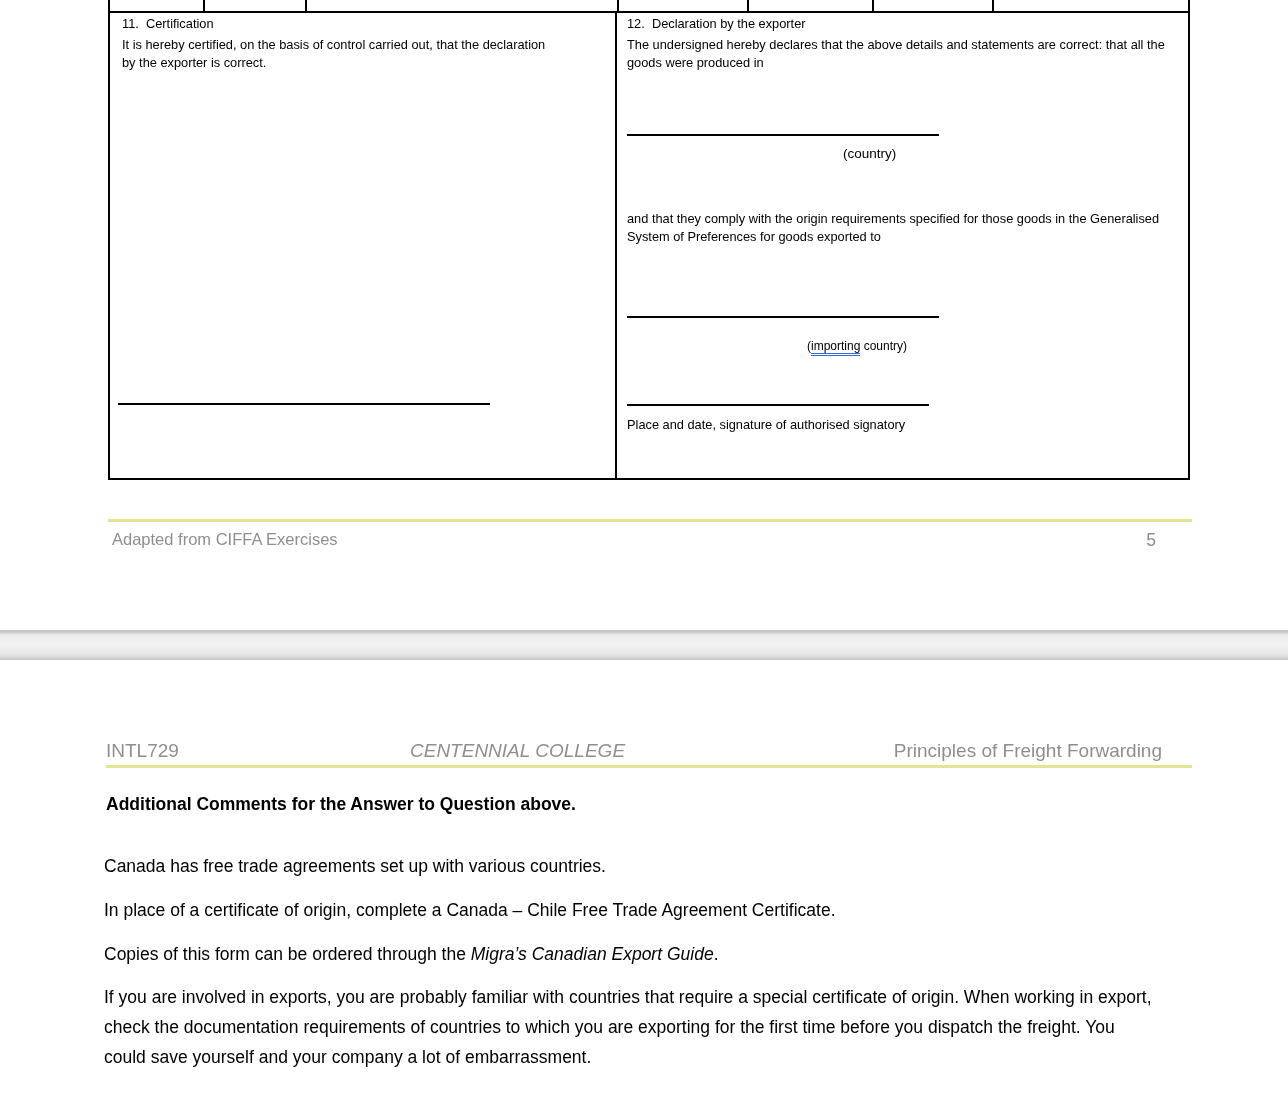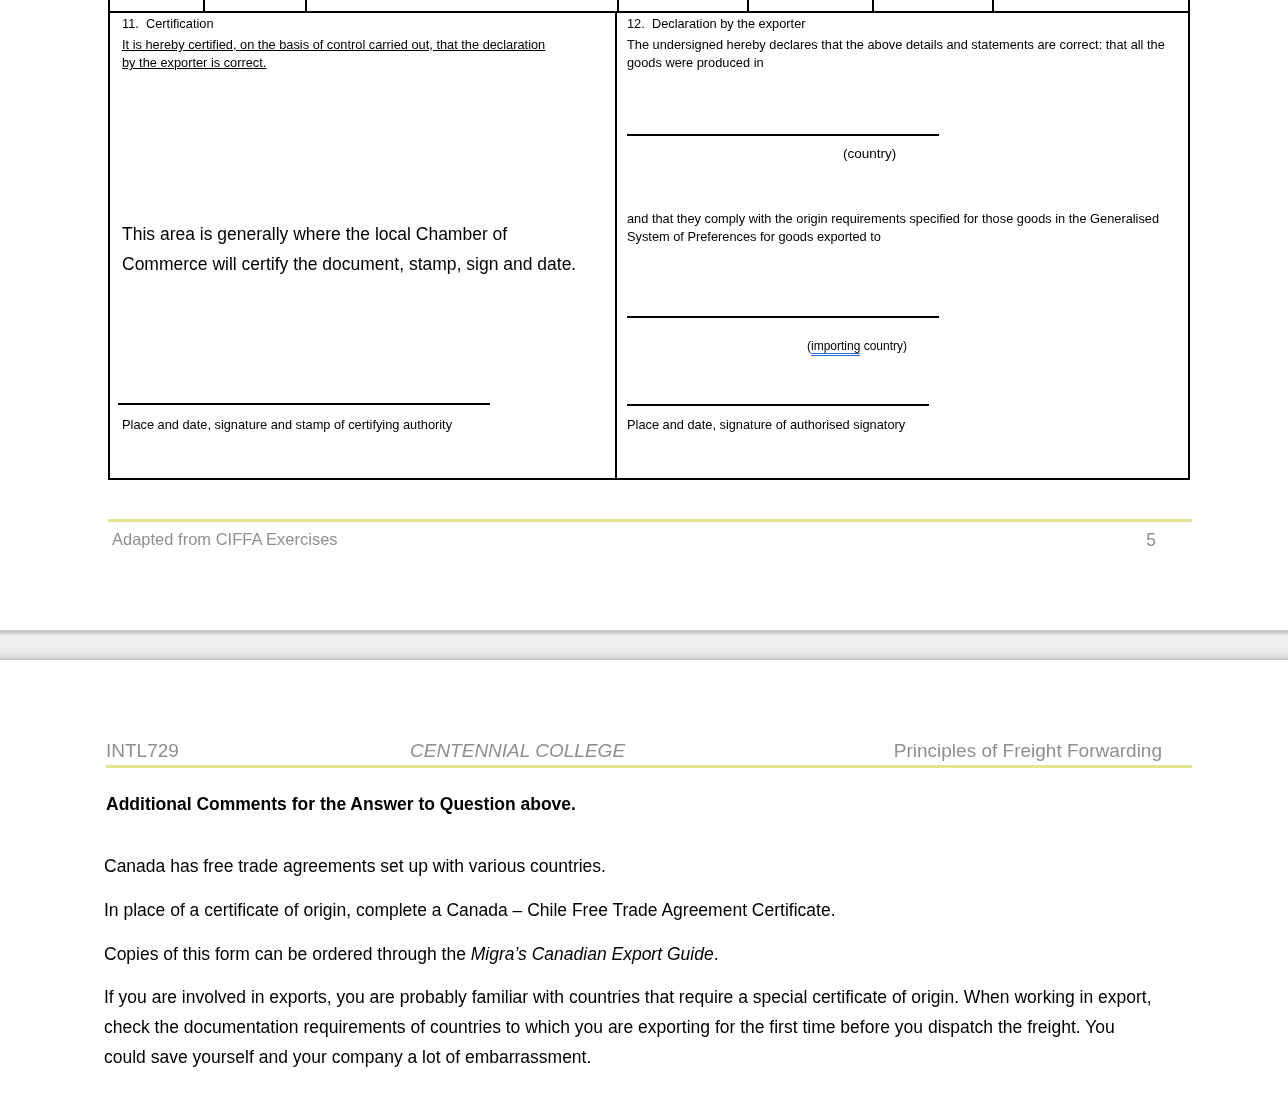--- a/index.html
+++ b/index.html
@@ -17,21 +17,21 @@
     position:absolute;left:108px;top:0;width:1078px;
     border-left:2px solid #000;border-right:2px solid #000;border-bottom:2px solid #000;
   }
   .form-strip{position:relative;height:11px;border-bottom:2px solid #000;}
   .tick{position:absolute;top:0;bottom:0;width:2px;background:#000;}
   .form-body{display:flex;height:465px;}
   .cell{position:relative;font-size:12.8px;line-height:18px;}
   .cell-11{width:505px;border-right:2px solid #000;}
   .cell-12{flex:1;}
   .box-title{position:absolute;top:2px;left:12px;white-space:pre-wrap;}
-  .cell-11 .box-body{position:absolute;top:23px;left:12px;width:440px;text-decoration:underline;}
+  .cell-11 .box-body{position:absolute;top:23px;left:12px;width:440px;}
   .cell-12 .box-title{left:10px;}
   .cell-12 .box-body{position:absolute;top:23px;left:10px;width:545px;}
   .note{
     position:absolute;top:206px;left:12px;width:455px;
     font-size:17.5px;line-height:30px;
   }
   .sig-line{position:absolute;border-bottom:2px solid #000;height:0;}
   .sig-line-11{top:390px;left:8px;width:372px;}
   .uline-1{top:121px;left:10px;width:312px;}
   .uline-2{top:303px;left:10px;width:312px;}
@@ -85,23 +85,21 @@
       <div class="tick" style="left:637px"></div>
       <div class="tick" style="left:762px"></div>
       <div class="tick" style="left:882px"></div>
     </div>
 
     <div class="form-body">
 
       <div class="cell cell-11">
         <div class="box-title">11.  Certification</div>
         <div class="box-body">It is hereby certified, on the basis of control carried out, that the declaration by the exporter is correct.</div>
-        <div class="note">This area is generally where the local Chamber of Commerce will certify the document, stamp, sign and date.</div>
         <div class="sig-line sig-line-11"></div>
-        <div class="sig-caption">Place and date, signature and stamp of certifying authority</div>
       </div>
 
       <div class="cell cell-12">
         <div class="box-title">12.  Declaration by the exporter</div>
         <div class="box-body">The undersigned hereby declares that the above details and statements are correct: that all the goods were produced in</div>
         <div class="sig-line uline-1"></div>
         <div class="country-caption">(country)</div>
         <div class="box-body" style="top:197px">and that they comply with the origin requirements specified for those goods in the Generalised System of Preferences for goods exported to</div>
         <div class="sig-line uline-2"></div>
         <div class="importing-caption"><span>(</span><span class="grammar-underline">importing</span><span> country)</span></div>

